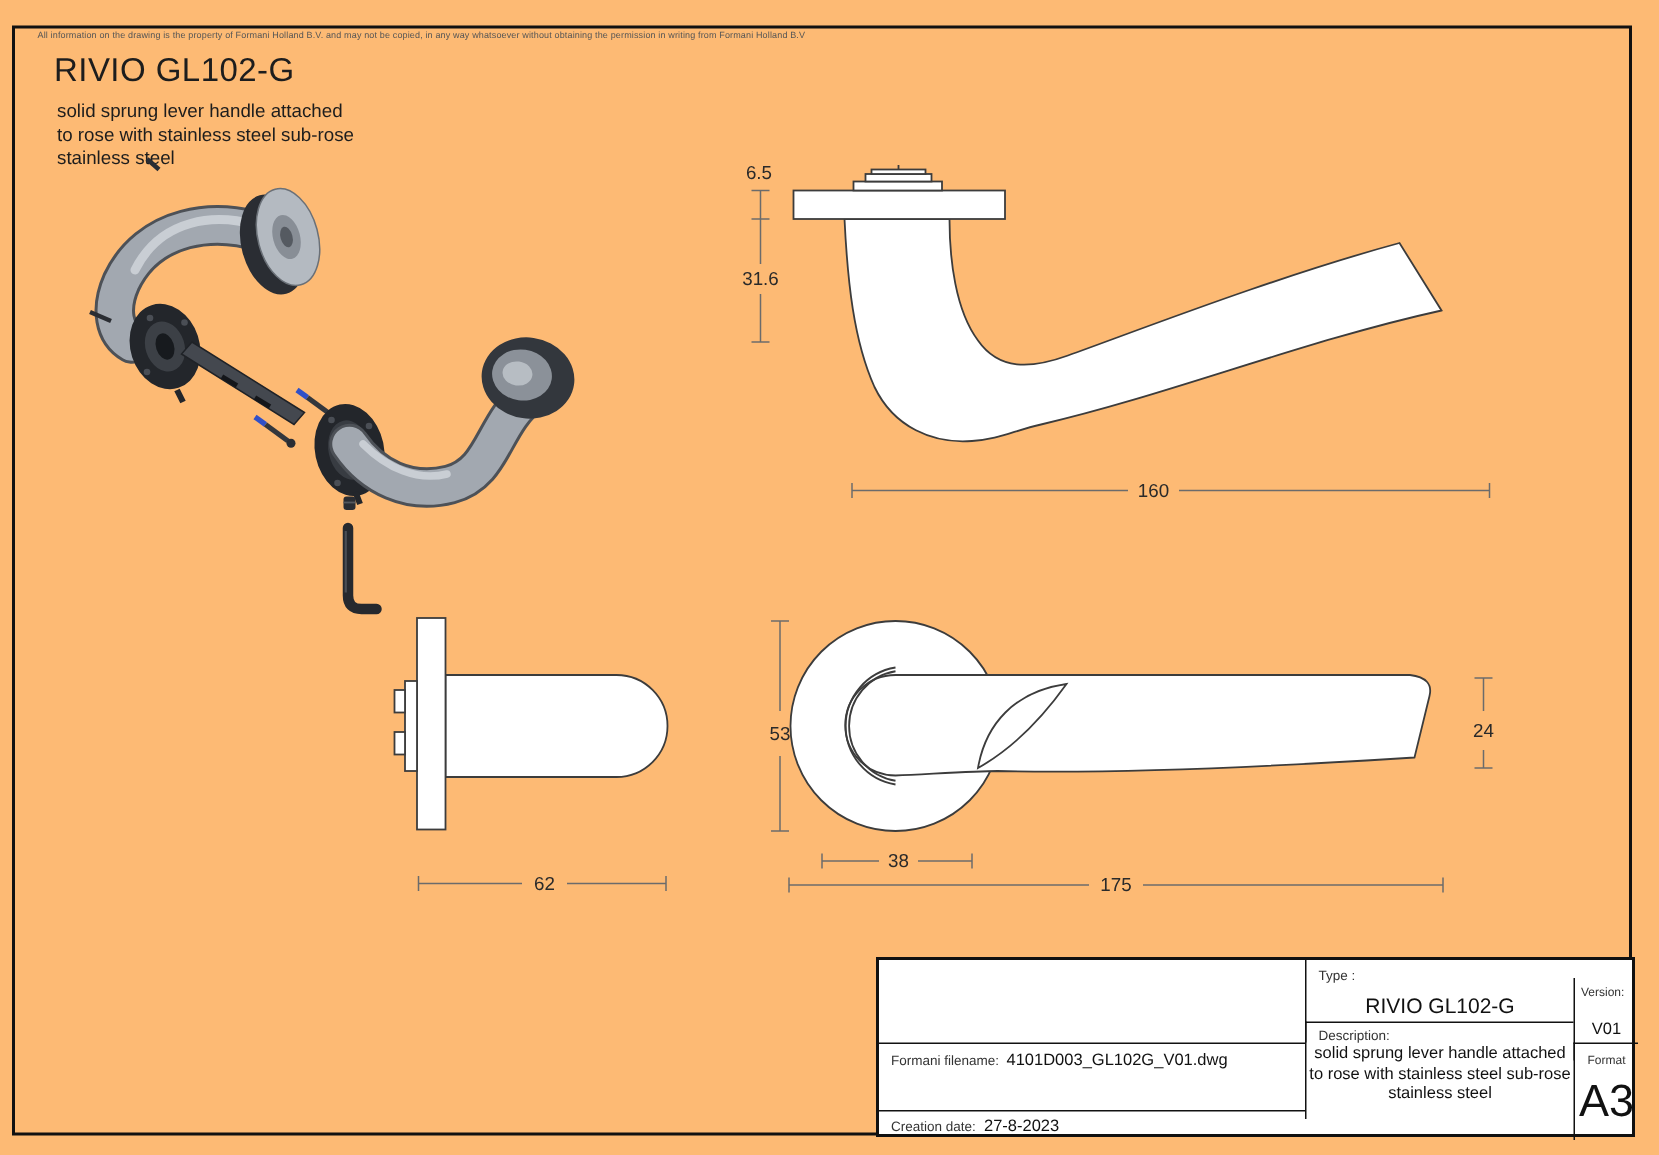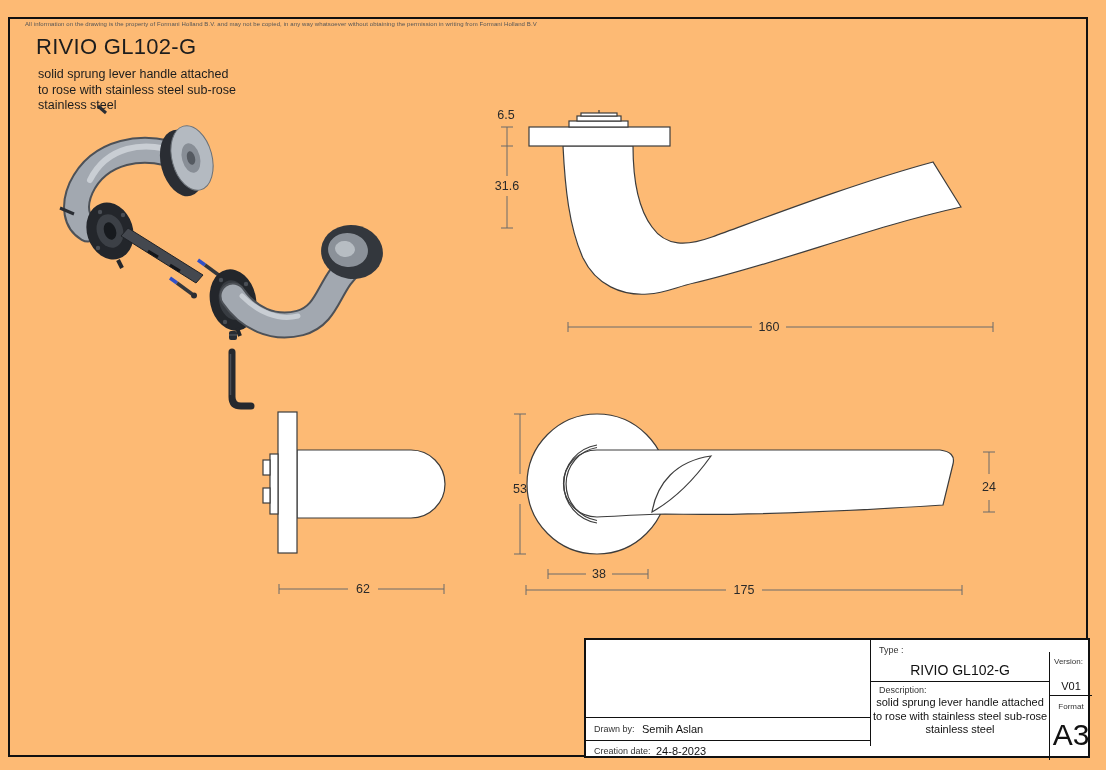--- a/index.html
+++ b/index.html
@@ -188,27 +188,27 @@
 
   <div class="tb">
     <div class="cell bl" style="left:284px;top:0;width:179px;height:55px;">
       <div class="lbl type-lbl">Type :</div>
       <div class="type-val">RIVIO GL102-G</div>
     </div>
     <div class="cell bl" style="left:463px;top:0;width:43px;height:55px;margin-top:12px;">
       <div class="lbl ver-lbl">Version:</div>
       <div class="ver-val">V01</div>
     </div>
-    <div class="cell bt" style="left:0;top:77px;width:284px;height:23px;">
-      <div class="lbl rowlbl">Drawn by:</div>
-      <div class="rowval" style="left:56px;">Semih Aslan</div>
+    <div class="cell bt" style="left:0;top:55px;width:284px;height:22px;">
+      <div class="lbl rowlbl">Formani filename:</div>
+      <div class="rowval" style="left:85px;">4101D003_GL102G_V01.dwg</div>
     </div>
     <div class="cell bt" style="left:0;top:100px;width:284px;height:20px;">
       <div class="lbl rowlbl">Creation date:</div>
-      <div class="rowval" style="left:70px;">24-8-2023</div>
+      <div class="rowval" style="left:70px;">27-8-2023</div>
     </div>
     <div class="cell bl bt" style="left:284px;top:41px;width:179px;height:65px;">
       <div class="lbl desc-lbl">Description:</div>
       <div class="desc-txt">
         <div>solid sprung lever handle attached</div>
         <div>to rose with stainless steel sub-rose</div>
         <div>stainless steel</div>
       </div>
     </div>
     <div class="cell bl bt" style="left:463px;top:55px;width:43px;height:65px;">

